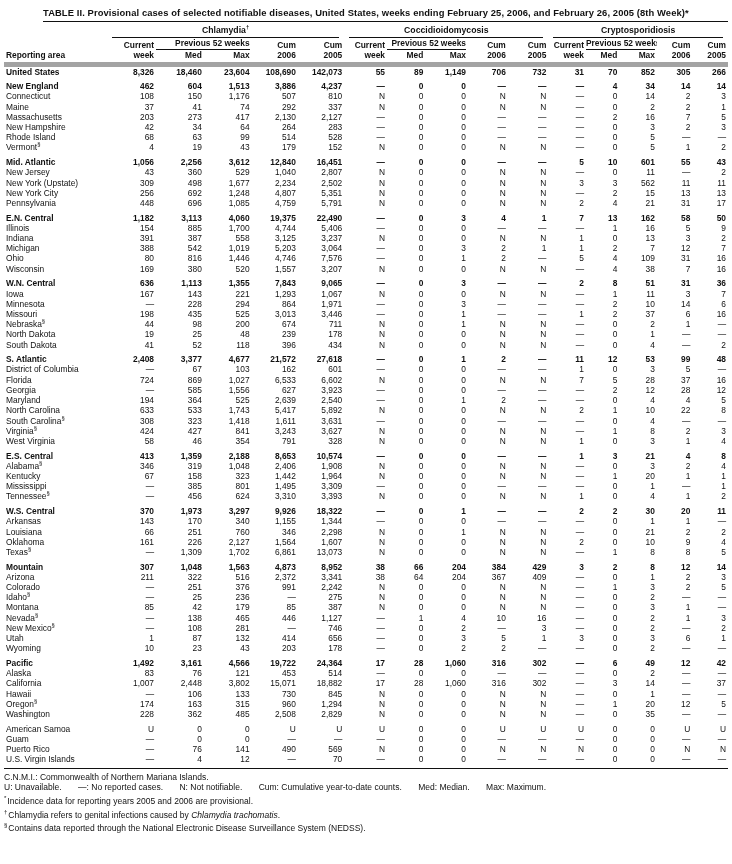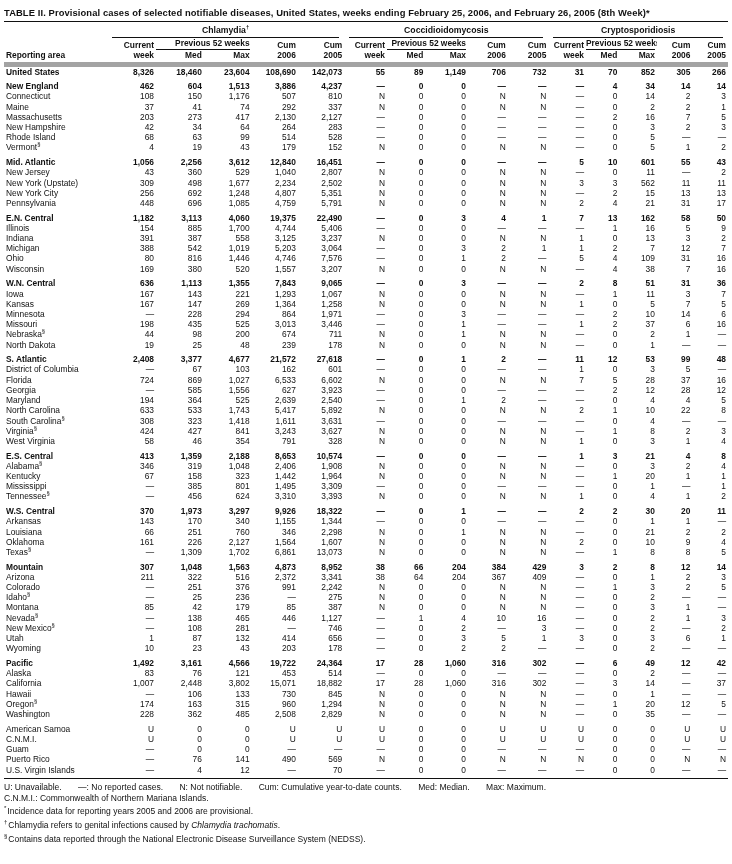--- a/index.html
+++ b/index.html
@@ -4,21 +4,21 @@
 <style>
   html, body { margin: 0; padding: 0; background: #fff; }
   body {
     width: 732px; height: 864px; overflow: hidden;
     color: #111; font-family: "Liberation Sans", sans-serif;
     -webkit-font-smoothing: antialiased;
   }
   .page { padding: 5px 4px 0 4px; }
   .title {
     font-size: 9.4px; font-weight: bold; letter-spacing: 0.1px;
-    padding: 2px 0 3px 0; border-bottom: 1.5px solid #111;
+    padding: 2px 0 3px 0; border-bottom: 1.5px solid #111; margin-left: 39px;
   }
   table.dz { width: 100%; border-collapse: collapse; table-layout: fixed; margin-top: 3px; }
   th, td { font-size: 8.4px; padding: 0 2px 0 0; vertical-align: bottom; white-space: nowrap; overflow: hidden; }
   thead th { font-weight: bold; line-height: 10.5px; }
   .gcell { text-align: center; padding: 0 5px; }
   .gline { border-bottom: 1px solid #111; padding-bottom: 1px; font-size: 8.7px; }
   .p52 { text-align: right; }
   .p52 .gline { font-weight: bold; font-size: 8.4px; }
   .rt { text-align: right; }
   .lt { text-align: left; padding-left: 2px; }
@@ -490,38 +490,20 @@
           <td class="num">0</td>
           <td class="num">N</td>
           <td class="num">N</td>
           <td class="num">—</td>
           <td class="num">1</td>
           <td class="num">11</td>
           <td class="num">3</td>
           <td class="num">7</td>
         </tr>
         <tr>
-          <td class="area">Kansas</td>
-          <td class="num">167</td>
-          <td class="num">147</td>
-          <td class="num">269</td>
-          <td class="num">1,364</td>
-          <td class="num">1,258</td>
-          <td class="num">N</td>
-          <td class="num">0</td>
-          <td class="num">0</td>
-          <td class="num">N</td>
-          <td class="num">N</td>
-          <td class="num">1</td>
-          <td class="num">0</td>
-          <td class="num">5</td>
-          <td class="num">7</td>
-          <td class="num">5</td>
-        </tr>
-        <tr>
           <td class="area">Minnesota</td>
           <td class="num">—</td>
           <td class="num">228</td>
           <td class="num">294</td>
           <td class="num">864</td>
           <td class="num">1,971</td>
           <td class="num">—</td>
           <td class="num">0</td>
           <td class="num">3</td>
           <td class="num">—</td>
@@ -578,20 +560,38 @@
           <td class="num">N</td>
           <td class="num">0</td>
           <td class="num">0</td>
           <td class="num">N</td>
           <td class="num">N</td>
           <td class="num">—</td>
           <td class="num">0</td>
           <td class="num">1</td>
           <td class="num">—</td>
           <td class="num">—</td>
+        </tr>
+        <tr>
+          <td class="area">South Dakota</td>
+          <td class="num">41</td>
+          <td class="num">52</td>
+          <td class="num">118</td>
+          <td class="num">396</td>
+          <td class="num">434</td>
+          <td class="num">N</td>
+          <td class="num">0</td>
+          <td class="num">0</td>
+          <td class="num">N</td>
+          <td class="num">N</td>
+          <td class="num">—</td>
+          <td class="num">0</td>
+          <td class="num">4</td>
+          <td class="num">—</td>
+          <td class="num">2</td>
         </tr>
         <tr class="sec-start bold">
           <td class="area">S. Atlantic</td>
           <td class="num">2,408</td>
           <td class="num">3,377</td>
           <td class="num">4,677</td>
           <td class="num">21,572</td>
           <td class="num">27,618</td>
           <td class="num">—</td>
           <td class="num">0</td>
@@ -1210,38 +1210,20 @@
           <td class="num">0</td>
           <td class="num">U</td>
           <td class="num">U</td>
           <td class="num">U</td>
           <td class="num">0</td>
           <td class="num">0</td>
           <td class="num">U</td>
           <td class="num">U</td>
         </tr>
         <tr>
-          <td class="area">C.N.M.I.</td>
-          <td class="num">U</td>
-          <td class="num">0</td>
-          <td class="num">0</td>
-          <td class="num">U</td>
-          <td class="num">U</td>
-          <td class="num">U</td>
-          <td class="num">0</td>
-          <td class="num">0</td>
-          <td class="num">U</td>
-          <td class="num">U</td>
-          <td class="num">U</td>
-          <td class="num">0</td>
-          <td class="num">0</td>
-          <td class="num">U</td>
-          <td class="num">U</td>
-        </tr>
-        <tr>
           <td class="area">Guam</td>
           <td class="num">—</td>
           <td class="num">0</td>
           <td class="num">0</td>
           <td class="num">—</td>
           <td class="num">—</td>
           <td class="num">—</td>
           <td class="num">0</td>
           <td class="num">0</td>
           <td class="num">—</td>
@@ -1285,26 +1267,26 @@
           <td class="num">—</td>
           <td class="num">0</td>
           <td class="num">0</td>
           <td class="num">—</td>
           <td class="num">—</td>
         </tr>
       </tbody>
   </table>
 
   <div class="footnotes">
+    <div class="fline"><span>C.N.M.I.: Commonwealth of Northern Mariana Islands.</span></div>
     <div class="fline legend">
       <span>U: Unavailable.</span>
       <span>—: No reported cases.</span>
       <span>N: Not notifiable.</span>
       <span>Cum: Cumulative year-to-date counts.</span>
       <span>Med: Median.</span>
       <span>Max: Maximum.</span>
     </div>
-    <div class="fline"><span>C.N.M.I.: Commonwealth of Northern Mariana Islands.</span></div>
     <div class="fline"><span class="fsup">*</span><span>Incidence data for reporting years 2005 and 2006 are provisional.</span></div>
     <div class="fline"><span class="fsup">†</span><span>Chlamydia refers to genital infections caused by </span><i>Chlamydia trachomatis</i><span>.</span></div>
     <div class="fline"><span class="fsup">§</span><span>Contains data reported through the National Electronic Disease Surveillance System (NEDSS).</span></div>
   </div>
 </div>
 
 </body></html>

